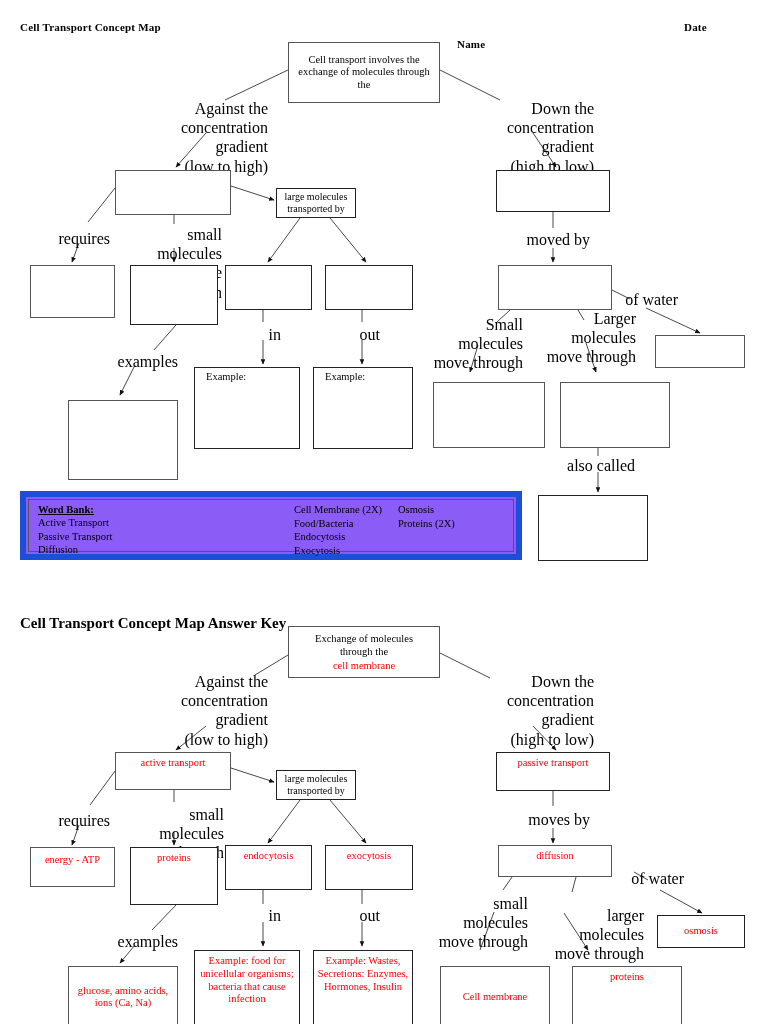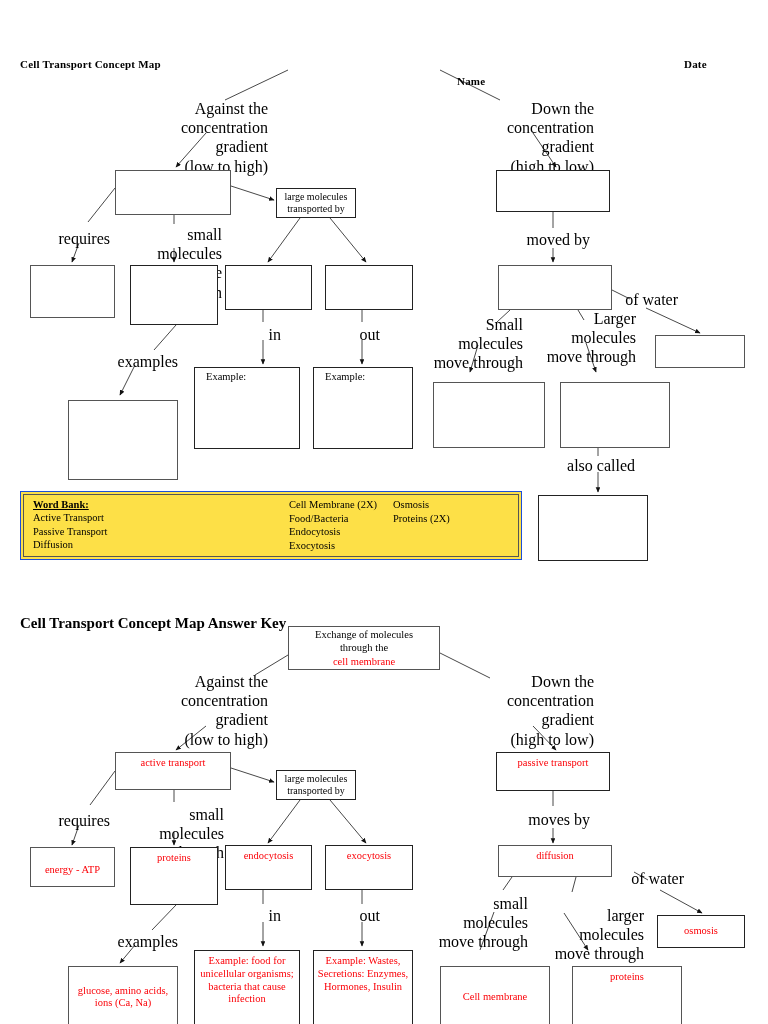--- a/index.html
+++ b/index.html
@@ -9,21 +9,21 @@
     font-family:"Liberation Serif","DejaVu Serif",serif;
     color:#000000;
   }
   .page{position:absolute;left:0;top:0;width:768px;height:1024px;}
 
   
   .abs{position:absolute;box-sizing:border-box;}
 
   .hdr{
     font-family:"Liberation Serif","DejaVu Serif",serif;
-    font-weight:bold;font-size:11px;letter-spacing:.2px;white-space:nowrap;margin-top:37px;
+    font-weight:bold;font-size:11px;letter-spacing:.2px;white-space:nowrap;
   }
 
   
   .box{
     position:absolute;box-sizing:border-box;
     border:1px solid #555555;
     background:#ffffff;
     display:flex;align-items:center;justify-content:center;
     text-align:center;
     font-size:10.5px;line-height:1.18;
@@ -41,21 +41,21 @@
     position:absolute;text-align:right;font-size:16px;line-height:1.2;
     color:#000;white-space:pre-line;
   }
 
   
   svg.links{position:absolute;left:0;top:0;width:768px;height:1024px;overflow:visible;pointer-events:none;}
 
   
   .wordbank{
     position:absolute;box-sizing:border-box;
-    border:1px solid #1d4ed8;background:#fde047;
+    border:6px solid #1d4ed8;background:#8b5cf6;
   }
   .wordbank .inner{
     position:absolute;left:2px;top:2px;right:2px;bottom:2px;
     border:1px solid #555;
   }
   .wb-col{position:absolute;font-size:10.5px;line-height:1.30;white-space:pre-line;}
   .wb-title{font-weight:bold;text-decoration:underline;}
 
   .sect-title{
     position:absolute;font-weight:bold;font-size:15px;white-space:nowrap;
@@ -158,20 +158,21 @@
 
       <line x1="634" y1="872" x2="648" y2="880"></line>
       <line x1="660" y1="890" x2="702" y2="913" marker-end="url(#ah)"></line>
     </g>
   </svg>
 
   <div class="hdr abs" style="left:20px;top:21px;">Cell Transport Concept Map</div>
   <div class="hdr abs" style="left:457px;top:38px;">Name</div>
   <div class="hdr abs" style="left:684px;top:21px;">Date</div>
 
+  <div class="box" style="left:288px;top:42px;width:152px;height:61px;">Cell transport involves the exchange of molecules through the</div>
 
   <div class="cap" style="left:148px;top:99px;width:120px;">Against the
 concentration gradient
 (low to high)</div>
   <div class="cap" style="left:474px;top:99px;width:120px;">Down the
 concentration gradient
 (high to low)</div>
 
   <div class="box" style="left:115px;top:170px;width:116px;height:45px;"></div>
 
@@ -220,42 +221,42 @@
     <div class="wb-col" style="left:268px;top:6px;">Cell Membrane (2X)
 Food/Bacteria
 Endocytosis
 Exocytosis</div>
     <div class="wb-col" style="left:372px;top:6px;">Osmosis
 Proteins (2X)</div>
   </div>
 
   <div class="sect-title" style="left:20px;top:615px;">Cell Transport Concept Map Answer Key</div>
 
-  <div class="box" style="left:288px;top:626px;width:152px;height:44px;flex-direction:column;line-height:1.25;">
+  <div class="box" style="left:288px;top:626px;width:152px;height:52px;flex-direction:column;line-height:1.25;">
     <span class="blk" style="white-space:pre-line;">Exchange of molecules
 through the</span>
     <span class="red">cell membrane</span>
   </div>
 
   <div class="cap" style="left:148px;top:672px;width:120px;">Against the
 concentration gradient
 (low to high)</div>
   <div class="cap" style="left:474px;top:672px;width:120px;">Down the
 concentration gradient
 (high to low)</div>
 
   <div class="box top-center red" style="left:115px;top:752px;width:116px;height:38px;">active transport</div>
   <div class="box dark" style="left:276px;top:770px;width:80px;height:30px;font-size:10px;">large molecules
 transported by</div>
 
   <div class="cap" style="left:46px;top:811px;width:64px;">requires</div>
   <div class="cap" style="left:128px;top:805px;width:96px;">small molecules
 move through</div>
 
-  <div class="box red" style="left:30px;top:847px;width:85px;height:40px;align-items:flex-start;padding-top:16px;">energy - ATP</div>
+  <div class="box red" style="left:30px;top:847px;width:85px;height:40px;align-items:flex-start;padding-top:6px;">energy - ATP</div>
   <div class="box dark red top-center" style="left:130px;top:847px;width:88px;height:58px;">proteins</div>
   <div class="box dark red top-center" style="left:225px;top:845px;width:87px;height:45px;">endocytosis</div>
   <div class="box dark red top-center" style="left:325px;top:845px;width:88px;height:45px;">exocytosis</div>
 
   <div class="cap" style="left:245px;top:906px;width:36px;">in</div>
   <div class="cap" style="left:344px;top:906px;width:36px;">out</div>
   <div class="cap" style="left:112px;top:932px;width:66px;">examples</div>
 
   <div class="box red" style="left:68px;top:966px;width:110px;height:62px;">glucose, amino
 acids, ions (Ca, Na)</div>

